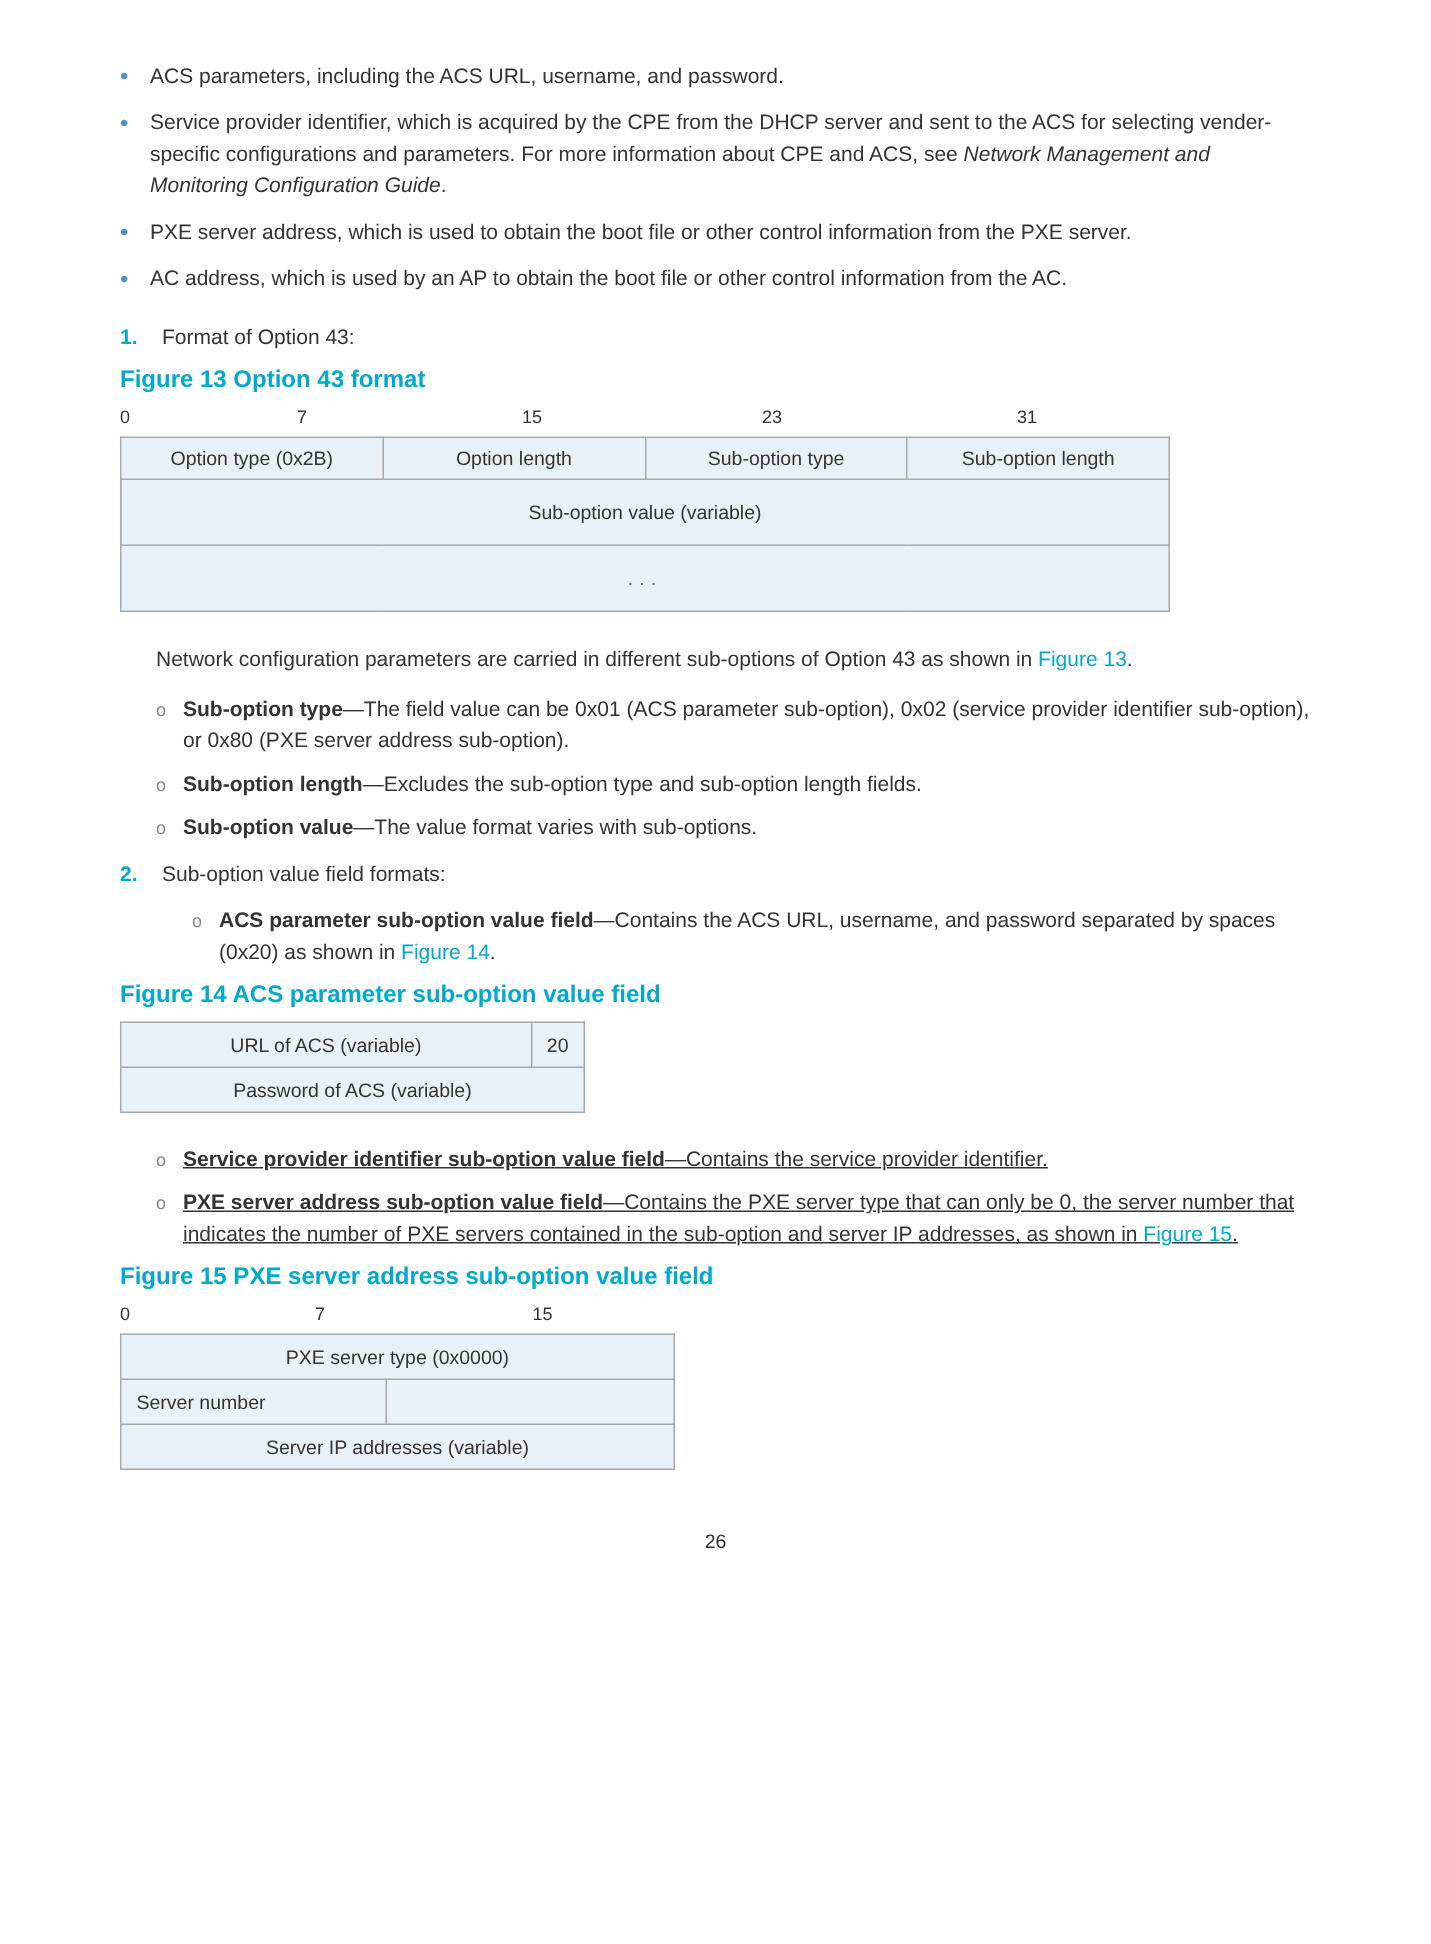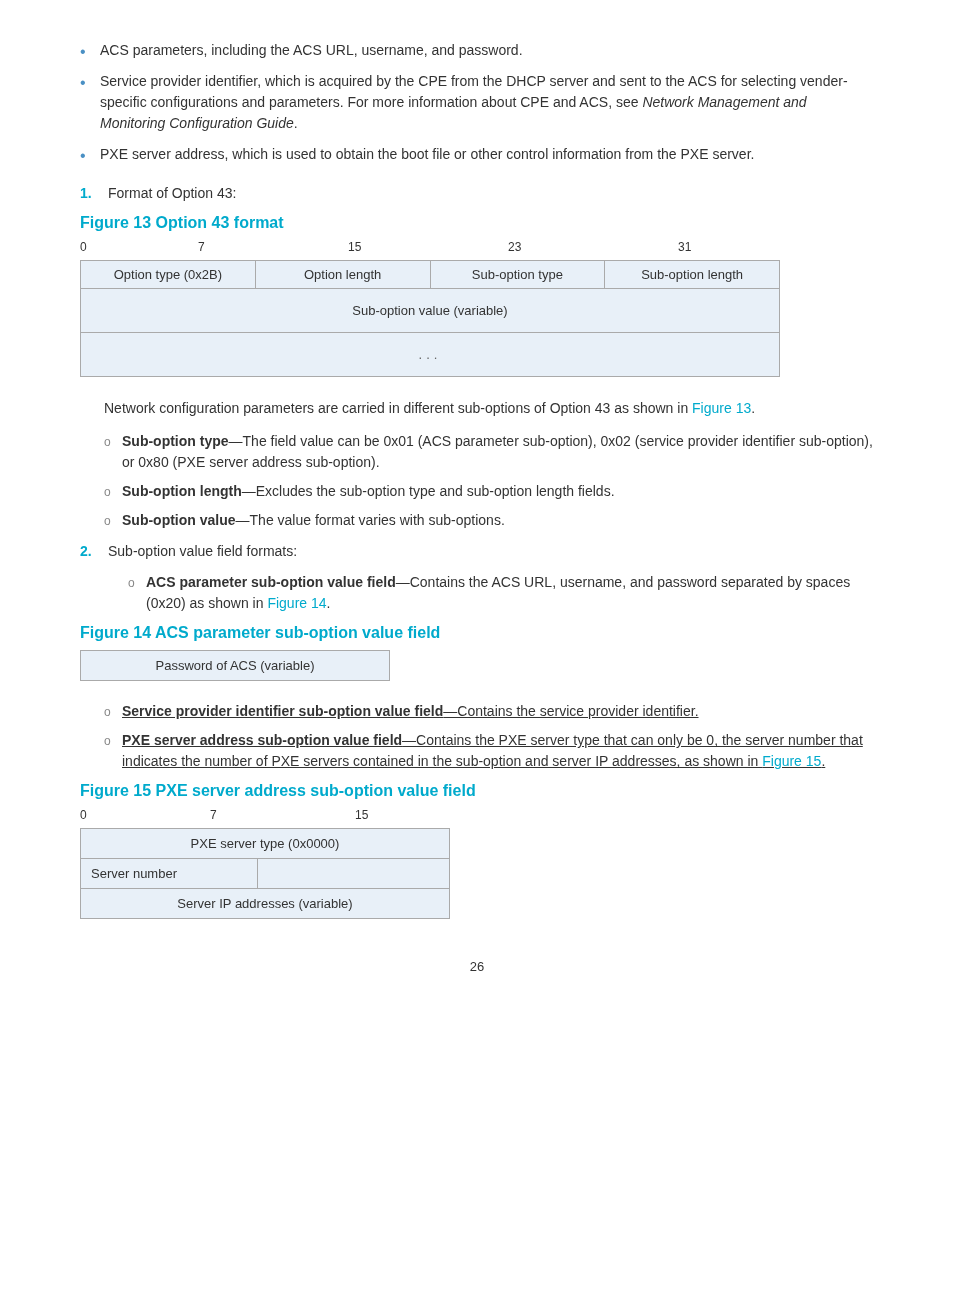--- a/index.html
+++ b/index.html
@@ -183,20 +183,23 @@
 
 <ul class="bullet-list">
   <li>
     <span>ACS parameters, including the ACS URL, username, and password.</span>
   </li>
   <li>
     <span>Service provider identifier, which is acquired by the CPE from the DHCP server and sent to the ACS for selecting vender-specific configurations and parameters. For more information about CPE and ACS, see </span><span class="italic">Network Management and Monitoring Configuration Guide</span><span>.</span>
   </li>
   <li>
     <span>PXE server address, which is used to obtain the boot file or other control information from the PXE server.</span>
+  </li>
+  <li>
+    <span>AC address, which is used by an AP to obtain the boot file or other control information from the AC.</span>
   </li>
 </ul>
 
 <div class="numbered-item">
   <span class="num">1.</span>
   <span>Format of Option 43:</span>
 </div>
 
 <div class="figure-title">Figure 13 Option 43 format</div>
 
@@ -251,20 +254,24 @@
   <li>
     <span class="bold">ACS parameter sub-option value field</span><span>—Contains the ACS URL, username, and password separated by spaces (0x20) as shown in </span><a class="link-blue" href="#">Figure 14</a><span>.</span>
   </li>
 </ul>
 
 <div class="figure-title" style="margin-left: 0px;">Figure 14 ACS parameter sub-option value field</div>
 
 <div class="fig14-container">
   <table class="fig14-table">
     <tbody>
+        <tr>
+      <td class="td-main">URL of ACS (variable)</td>
+      <td class="td-right">20</td>
+    </tr>
     <tr>
       <td class="td-main" colspan="2">Password of ACS (variable)</td>
     </tr>
   </tbody>
     </table>
 </div>
 
 <ul class="sub-bullet-list" style="margin-left: 24px; margin-top: 8px; text-decoration: underline;">
   <li>
     <span class="bold">Service provider identifier sub-option value field</span><span>—Contains the service provider identifier.</span>

